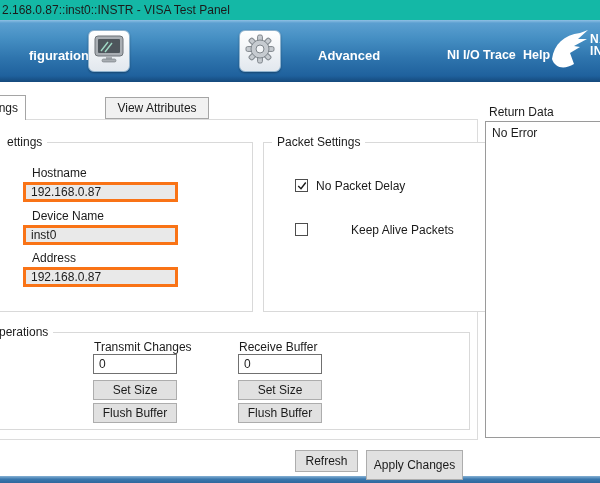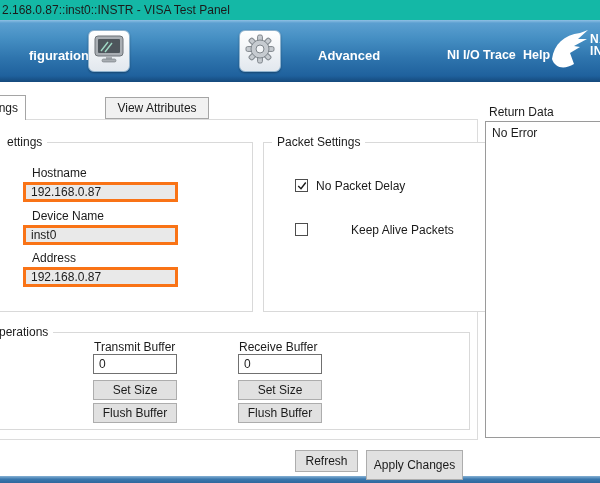--- a/index.html
+++ b/index.html
@@ -151,21 +151,21 @@
     </span>
   </span>
   <span class="cb-label" style="left:316px;top:179px;">No Packet Delay</span>
   <span class="checkbox" style="left:295px;top:223px;"></span>
   <span class="cb-label" style="left:316px;top:223px;margin-left:35px;">Keep Alive Packets</span>
 
   <div class="groupbox" style="left:-20px;top:332px;width:490px;height:98px;">
     <span class="group-label" style="left:18px;padding-left:0;">perations</span>
   </div>
 
-  <span class="field-label" style="left:94px;top:340px;">Transmit Buffer</span>
+  <span class="field-label" style="left:94px;top:340px;">Transmit Changes</span>
   <input class="num-input" style="left: 93px; top: 354px;" value="0">
   <button class="win-btn" style="left:93px;top:380px;width:84px;height:20px;">Set Size</button>
   <button class="win-btn" style="left:93px;top:403px;width:84px;height:20px;">Flush Buffer</button>
 
   <span class="field-label" style="left:239px;top:340px;">Receive Buffer</span>
   <input class="num-input" style="left: 238px; top: 354px;" value="0">
   <button class="win-btn" style="left:238px;top:380px;width:84px;height:20px;">Set Size</button>
   <button class="win-btn" style="left:238px;top:403px;width:84px;height:20px;">Flush Buffer</button>
 
   <span class="return-label">Return Data</span>

